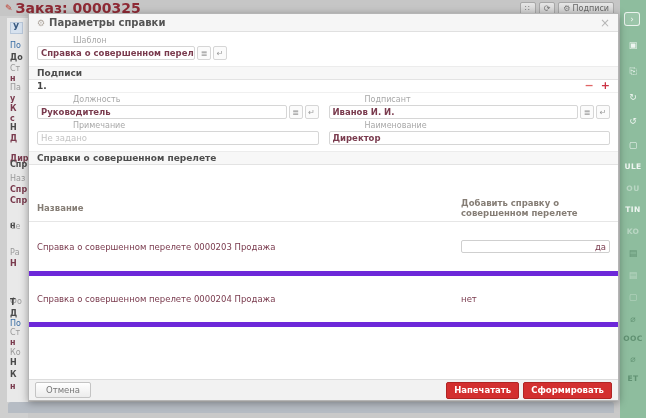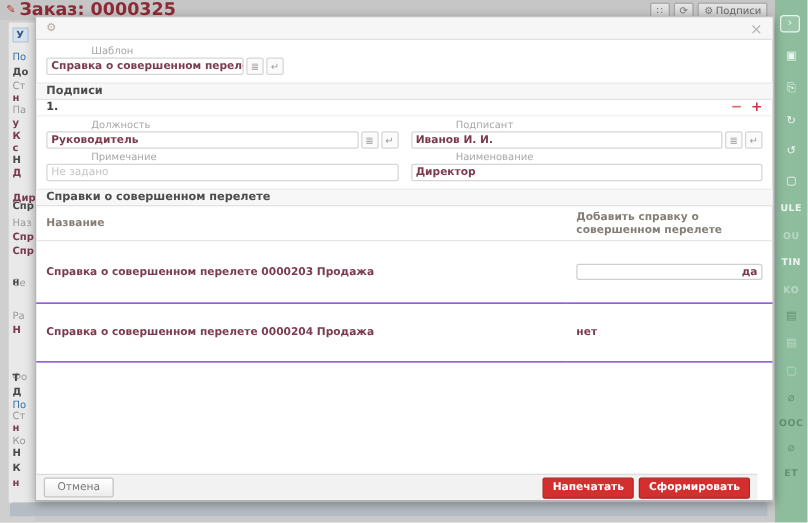--- a/index.html
+++ b/index.html
@@ -57,28 +57,28 @@
 
   #row-head { height:13px; display:flex; align-items:center; padding:0 8px; border-bottom:1px solid #f0f0f0; }
   #row-head .rnum { font-size:9px; font-weight:bold; color:#444; }
   #row-head .rbtns { margin-left:auto; display:flex; gap:7px; }
   #row-head .rbtn { font-size:11px; font-weight:bold; line-height:10px; }
   #row-head .minus { color:#e06666; }
   #row-head .plus { color:#cc3344; }
 
   .two-col { display:grid; grid-template-columns:1fr 1fr; column-gap:10px; padding:0 8px 6px 8px; }
 
-  table.certs { width:100%; border-collapse:collapse; }
+  table.certs { width:100%; border-collapse:collapse;margin-top:29px; }
   table.certs th { font-size:8.5px; color:#857d75; text-align:left; font-weight:bold; padding:4px 8px 3px; border-bottom:1px solid #e6e6e6; }
-  table.certs td { font-size:8.5px; color:#7a3b4e; font-weight:bold; padding:18px 8px; border-bottom:1px solid #6d28d9; height:14px; }
+  table.certs td { font-size:8.5px; color:#7a3b4e; font-weight:normal; padding:18px 8px; border-bottom:5px solid #6d28d9; height:14px; }
   td.val-cell .cell-input { border:1px solid #cfcfcf; border-radius:2px; background:#fff; height:13px; display:flex;
                             align-items:center; justify-content:flex-end; padding:0 3px; }
   col.c1 { width:72%; } col.c2 { width:28%; }
 
-  #modal-footer { position:absolute; left:0; right:12px; bottom:0; height:21px; background:#f2f2f2; border-top:1px solid #ddd;
+  #modal-footer { position:absolute; left:0; right:0; bottom:0; height:21px; background:#f2f2f2; border-top:1px solid #ddd;
                   display:flex; align-items:center; padding:0 6px; }
   .cancel-btn { border:1px solid #c4c4c4; border-radius:2px; background:linear-gradient(#fff,#ececec);
                 color:#777; font-size:8.5px; padding:2px 10px; }
   .red-btn { background:#d32f2f; border:1px solid #b02424; border-radius:2px; color:#fff; font-weight:bold;
              font-size:8.5px; padding:2.5px 7px; margin-left:4px; }
   #modal-footer .spacer { flex:1; }
 </style>
 </head>
 <body>
 
@@ -154,20 +154,21 @@
       <div class="rail-item txt dark" style="top: 334px;">ООС</div>
       <div class="rail-item dark" style="top: 354px;">⌀</div>
       <div class="rail-item txt dark" style="top: 374px;">ЕТ</div>
     </div>
 
   <div id="bottom-bar"></div>
 
   <div id="modal">
     <div id="modal-header">
       <span class="mgear">⚙</span>
+      <span class="mtitle">Параметры справки</span>
       <span id="modal-close">×</span>
     </div>
 
 
     <div class="fields">
       <div class="flabel">Шаблон</div>
       <div class="ctl-row tmpl-wrap">
         <div class="input">Справка о совершенном перелете</div>
         <div class="sq-btn">
             <span>≣</span>

